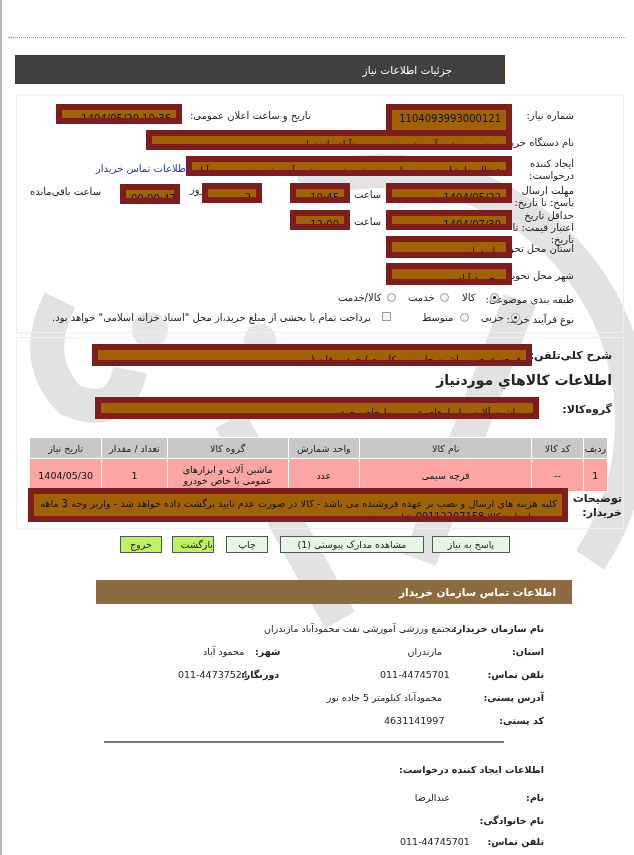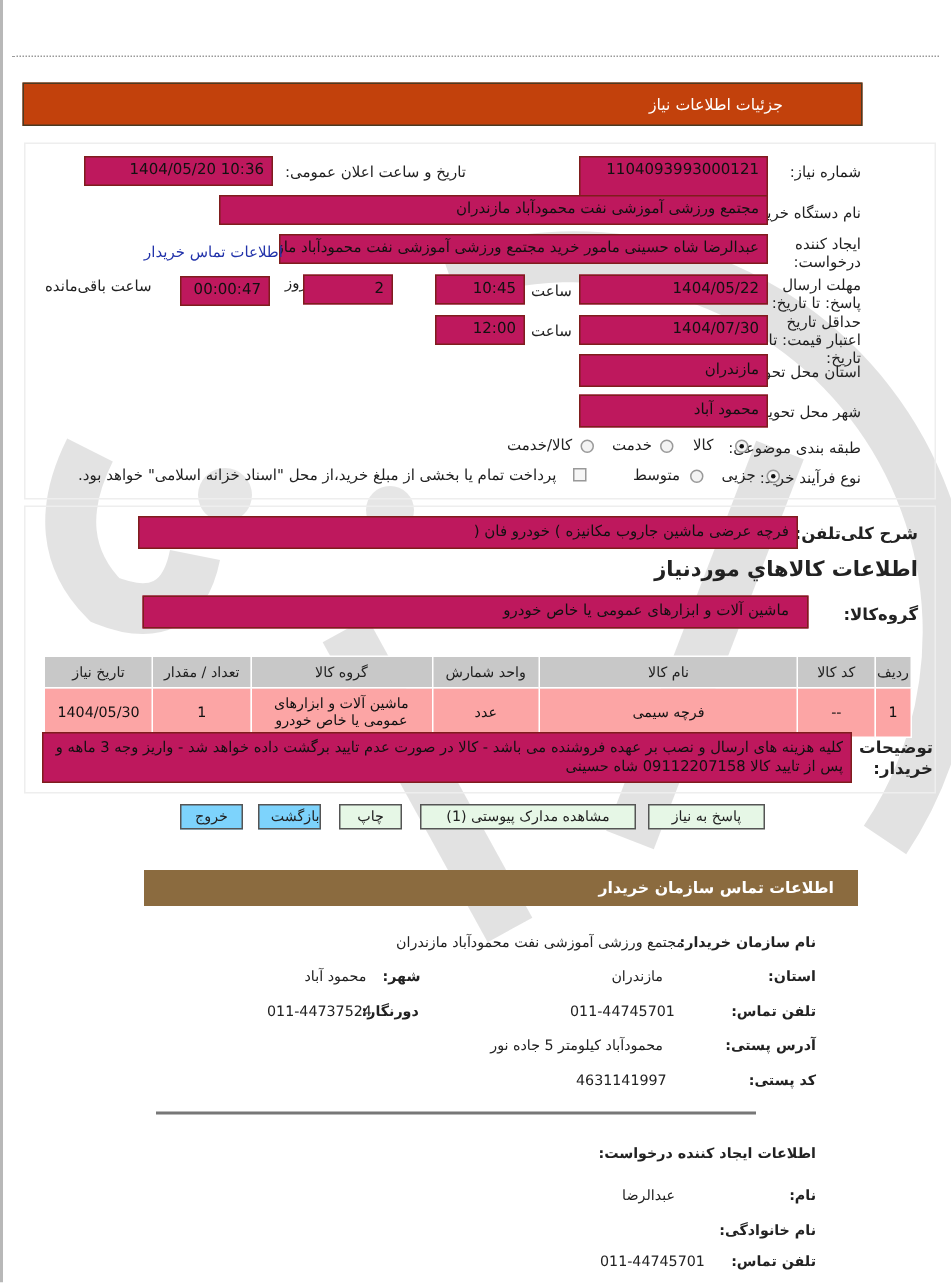--- a/index.html
+++ b/index.html
@@ -6,29 +6,29 @@
   body {
     width:634px; height:855px; position:relative; overflow:hidden;
     background:#ffffff;
     font-family:"DejaVu Sans","Liberation Sans",sans-serif;
     font-size:10px; color:#111;
     direction:rtl;
   }
   .left-rule { position:absolute; left:0; top:0; width:2px; height:855px; background:#b8b8b8; }
   .dotted-rule { position:absolute; left:8px; top:37px; width:618px; border-top:1px dotted #9a9a9a; }
   .titlebar {
-    position:absolute; left:15px; top:55px; width:560px; height:29px;
-    background:#c2410c; border:1px solid #4a3a22; box-sizing:border-box;
+    position:absolute; left:15px; top:55px; width:490px; height:29px;
+    background:#404040; border:1px solid #4a3a22; box-sizing:border-box;
     color:#fff; font-size:10.5px;
   }
   .titlebar span { position:absolute; right:52px; top:8px; }
   .panel { position:absolute; border:1px solid #eee; box-sizing:border-box; }
   .label { position:absolute; white-space:nowrap; font-size:10px; color:#222; }
   .box {
-    position:absolute; border:1px solid #7f1d1d; background:#be185d; box-sizing:border-box;
+    position:absolute; border:6px solid #7f1d1d; background:#a16207; box-sizing:border-box;
     font-size:10px; white-space:nowrap; overflow:hidden; padding:0 5px;
   }
   .box.ltr { direction:ltr; text-align:right; }
   .bold { font-weight:bold; }
   .link { position:absolute; color:#2233aa; font-size:10px; white-space:nowrap; }
   .radio {
     position:absolute; width:9px; height:9px; border-radius:50%;
     border:1px solid #999; background:#f3f3f3; box-sizing:border-box;
   }
   .radio.on::after {
@@ -38,21 +38,21 @@
   .checkbox { position:absolute; width:9px; height:9px; border:1px solid #999; background:#f6f6f6; box-sizing:border-box; }
   table.items { position:absolute; left:29px; top:437px; width:579px; border-collapse:collapse; font-size:9.5px; }
   table.items th { background:#c8c8c8; font-weight:normal; height:18px; border:1px solid #fff; color:#222; }
   table.items td { background:#fca5a5; text-align:center; height:30px; border:1px solid #fff; line-height:11px; }
   .btn {
     position:absolute; top:536px; height:17px; box-sizing:border-box;
     border:1px solid #555; font-size:9.5px; text-align:center; line-height:11px;
     font-family:"DejaVu Sans",sans-serif; color:#222; padding:0;
   }
   .btn.green { background:#e6f7e6; }
-  .btn.red { background:#7dd3fc; }
+  .btn.red { background:#bef264; }
   .section-bar {
     position:absolute; left:96px; top:580px; width:476px; height:24px;
     background:#8b6b3f; color:#fff; font-weight:bold; font-size:10.5px;
   }
   .section-bar span { position:absolute; right:16px; top:6px; }
   .hr-dark { position:absolute; left:104px; top:741px; width:400px; height:2px; background:#777; }
   .watermark { position:absolute; left:0; top:0; width:634px; height:855px; pointer-events:none; }
 </style>
 </head>
 <body>

